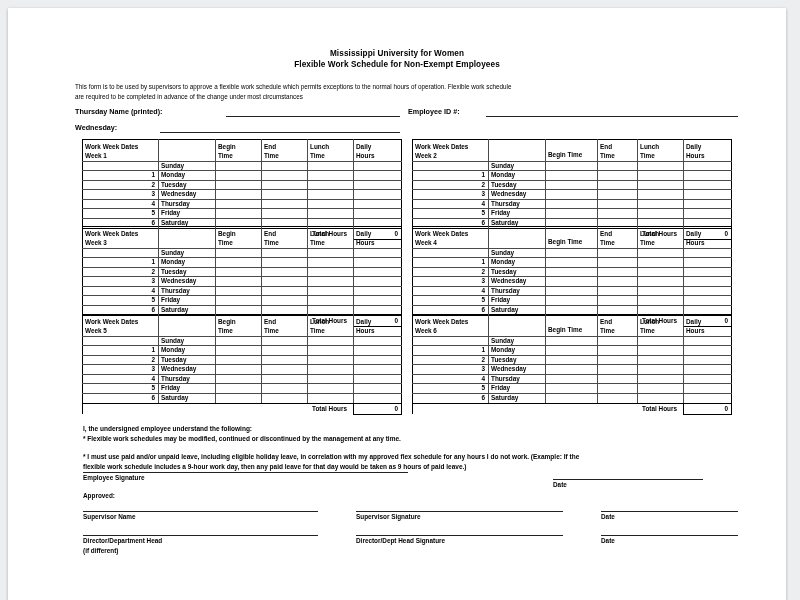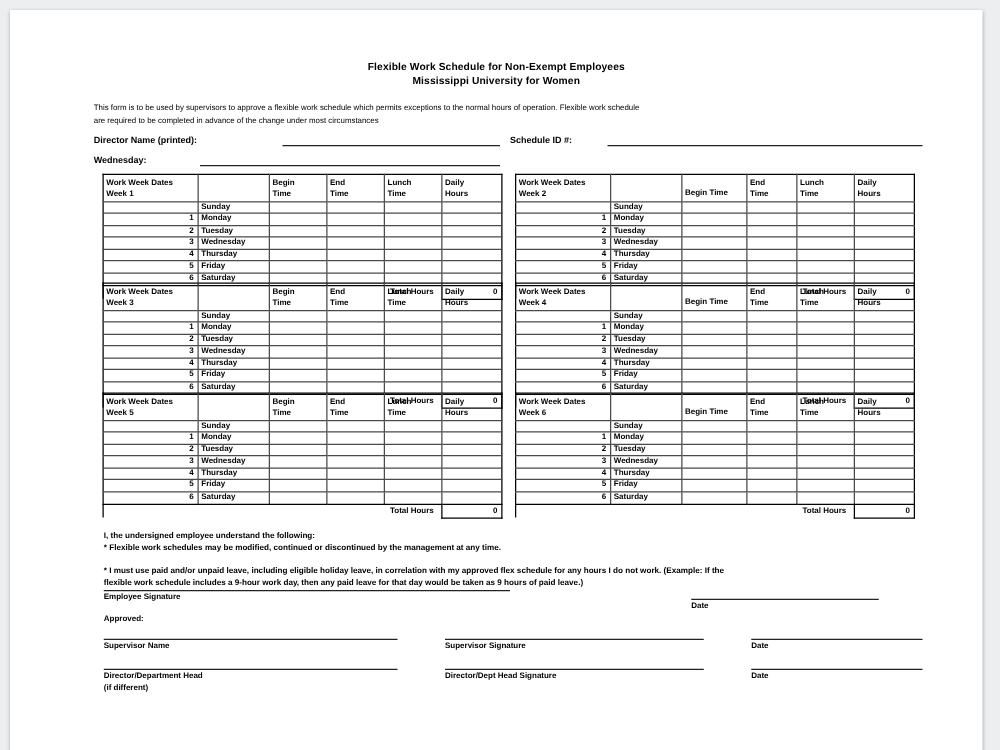--- a/index.html
+++ b/index.html
@@ -123,33 +123,33 @@
     font-weight: bold;
     white-space: nowrap;
   }
 </style>
 </head>
 <body>
 
 <div id="page">
 
   <div id="title-block">
+    <div class="doc-title">Mississippi University for Women</div>
     <div class="doc-title">Flexible Work Schedule for Non-Exempt Employees</div>
-    <div class="doc-title">Mississippi University for Women</div>
   </div>
 
   <div id="intro">
     <div>This form is to be used by supervisors to approve a flexible work schedule which permits exceptions to the normal hours of operation.  Flexible work schedule</div>
     <div>are required to be completed in advance of the change under most circumstances</div>
   </div>
 
-  <div class="field-label" style="left:67px; top:99px;">Director Name (printed):</div>
+  <div class="field-label" style="left:67px; top:99px;">Thursday Name (printed):</div>
   <div class="rule" style="left:218px; top:108px; width:174px;"></div>
 
-  <div class="field-label" style="left:400px; top:99px;">Schedule ID #:</div>
+  <div class="field-label" style="left:400px; top:99px;">Employee ID #:</div>
   <div class="rule" style="left:478px; top:108px; width:252px;"></div>
 
   <div class="field-label" style="left:67px; top:115px;">Wednesday:</div>
   <div class="rule" style="left:152px; top:124px; width:240px;"></div>
 
   <div id="tables-host">
       <table class="wk" style="left: 74px; top: 131px; width: 319px;">
         <colgroup>
           <col style="width: 76px;">
           <col style="width: 57px;">

